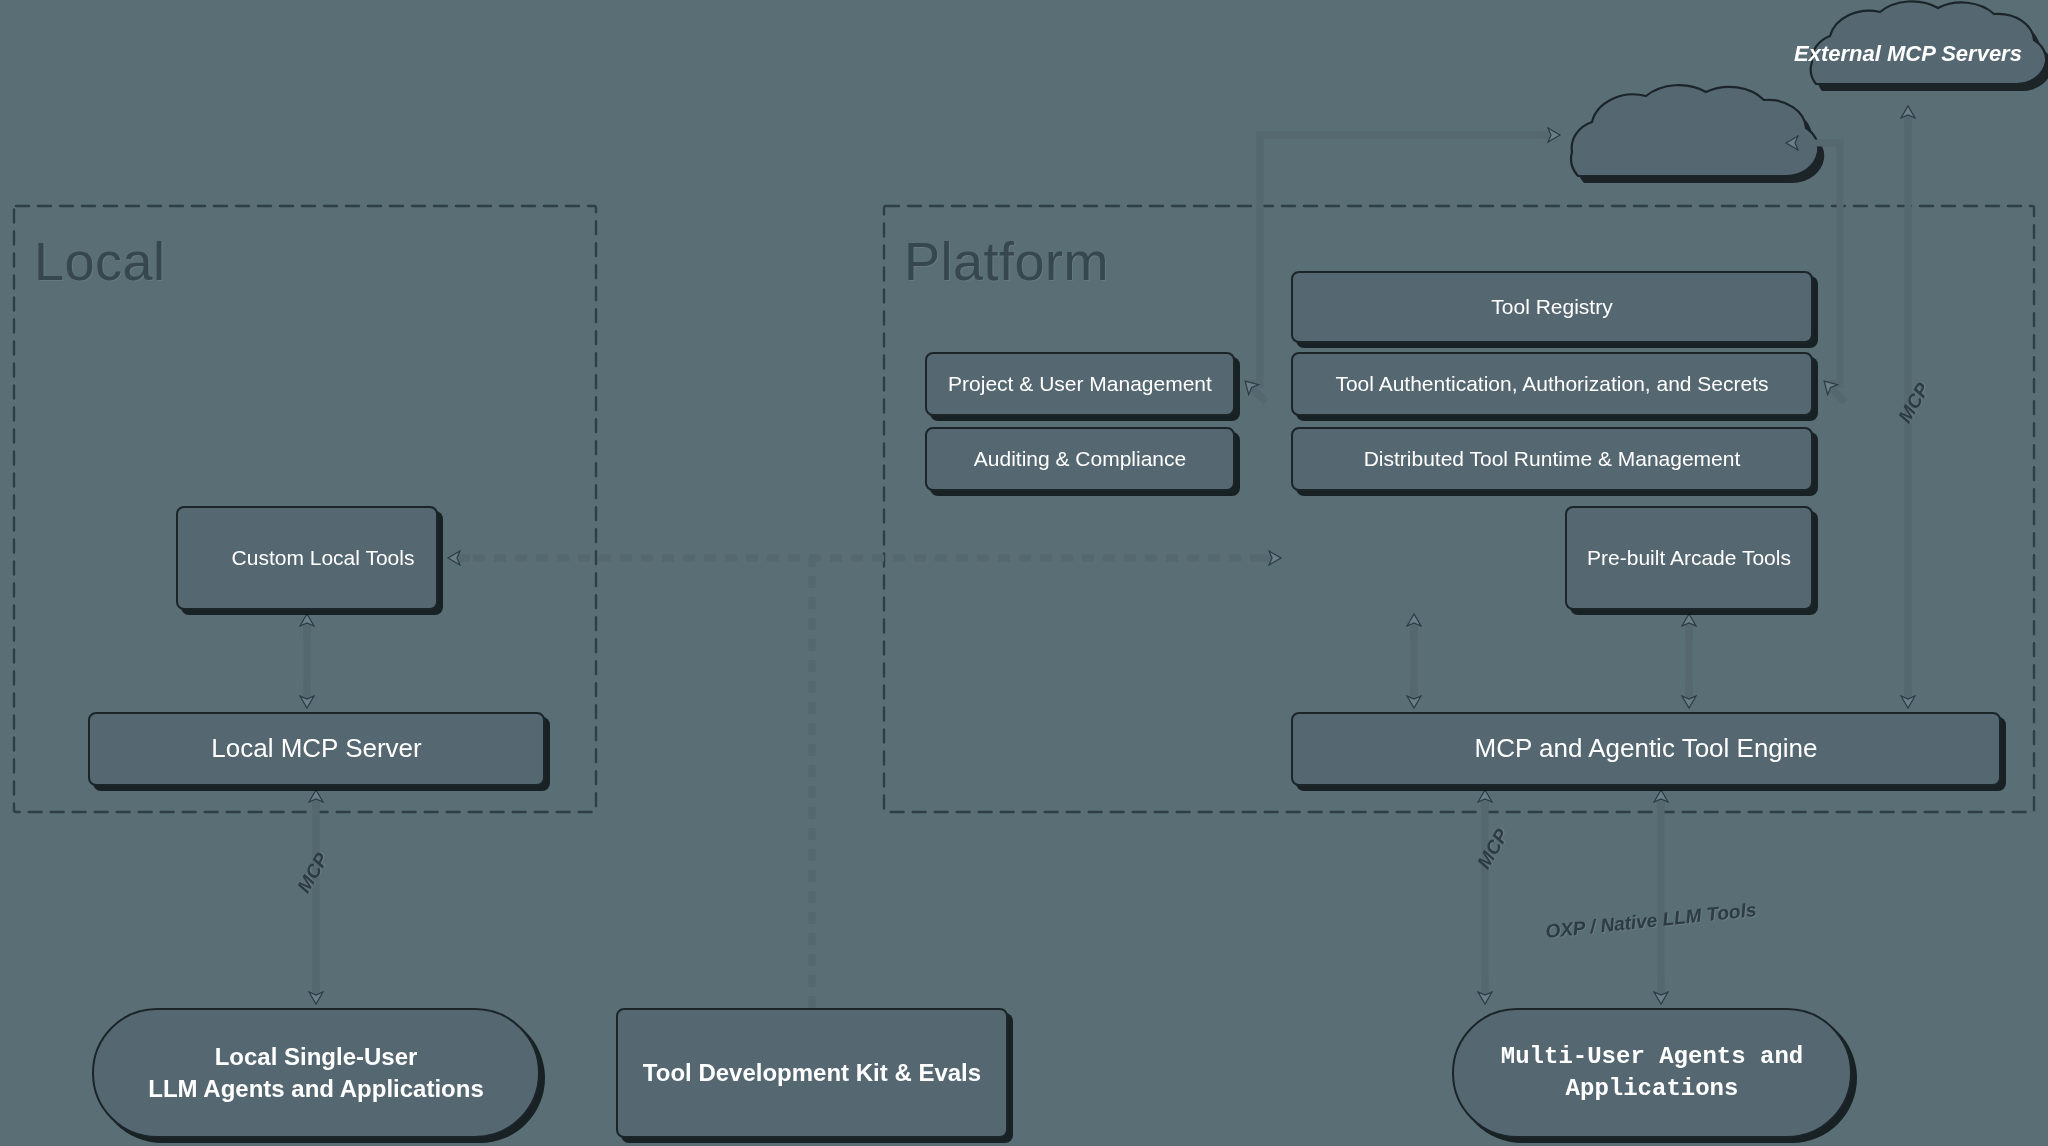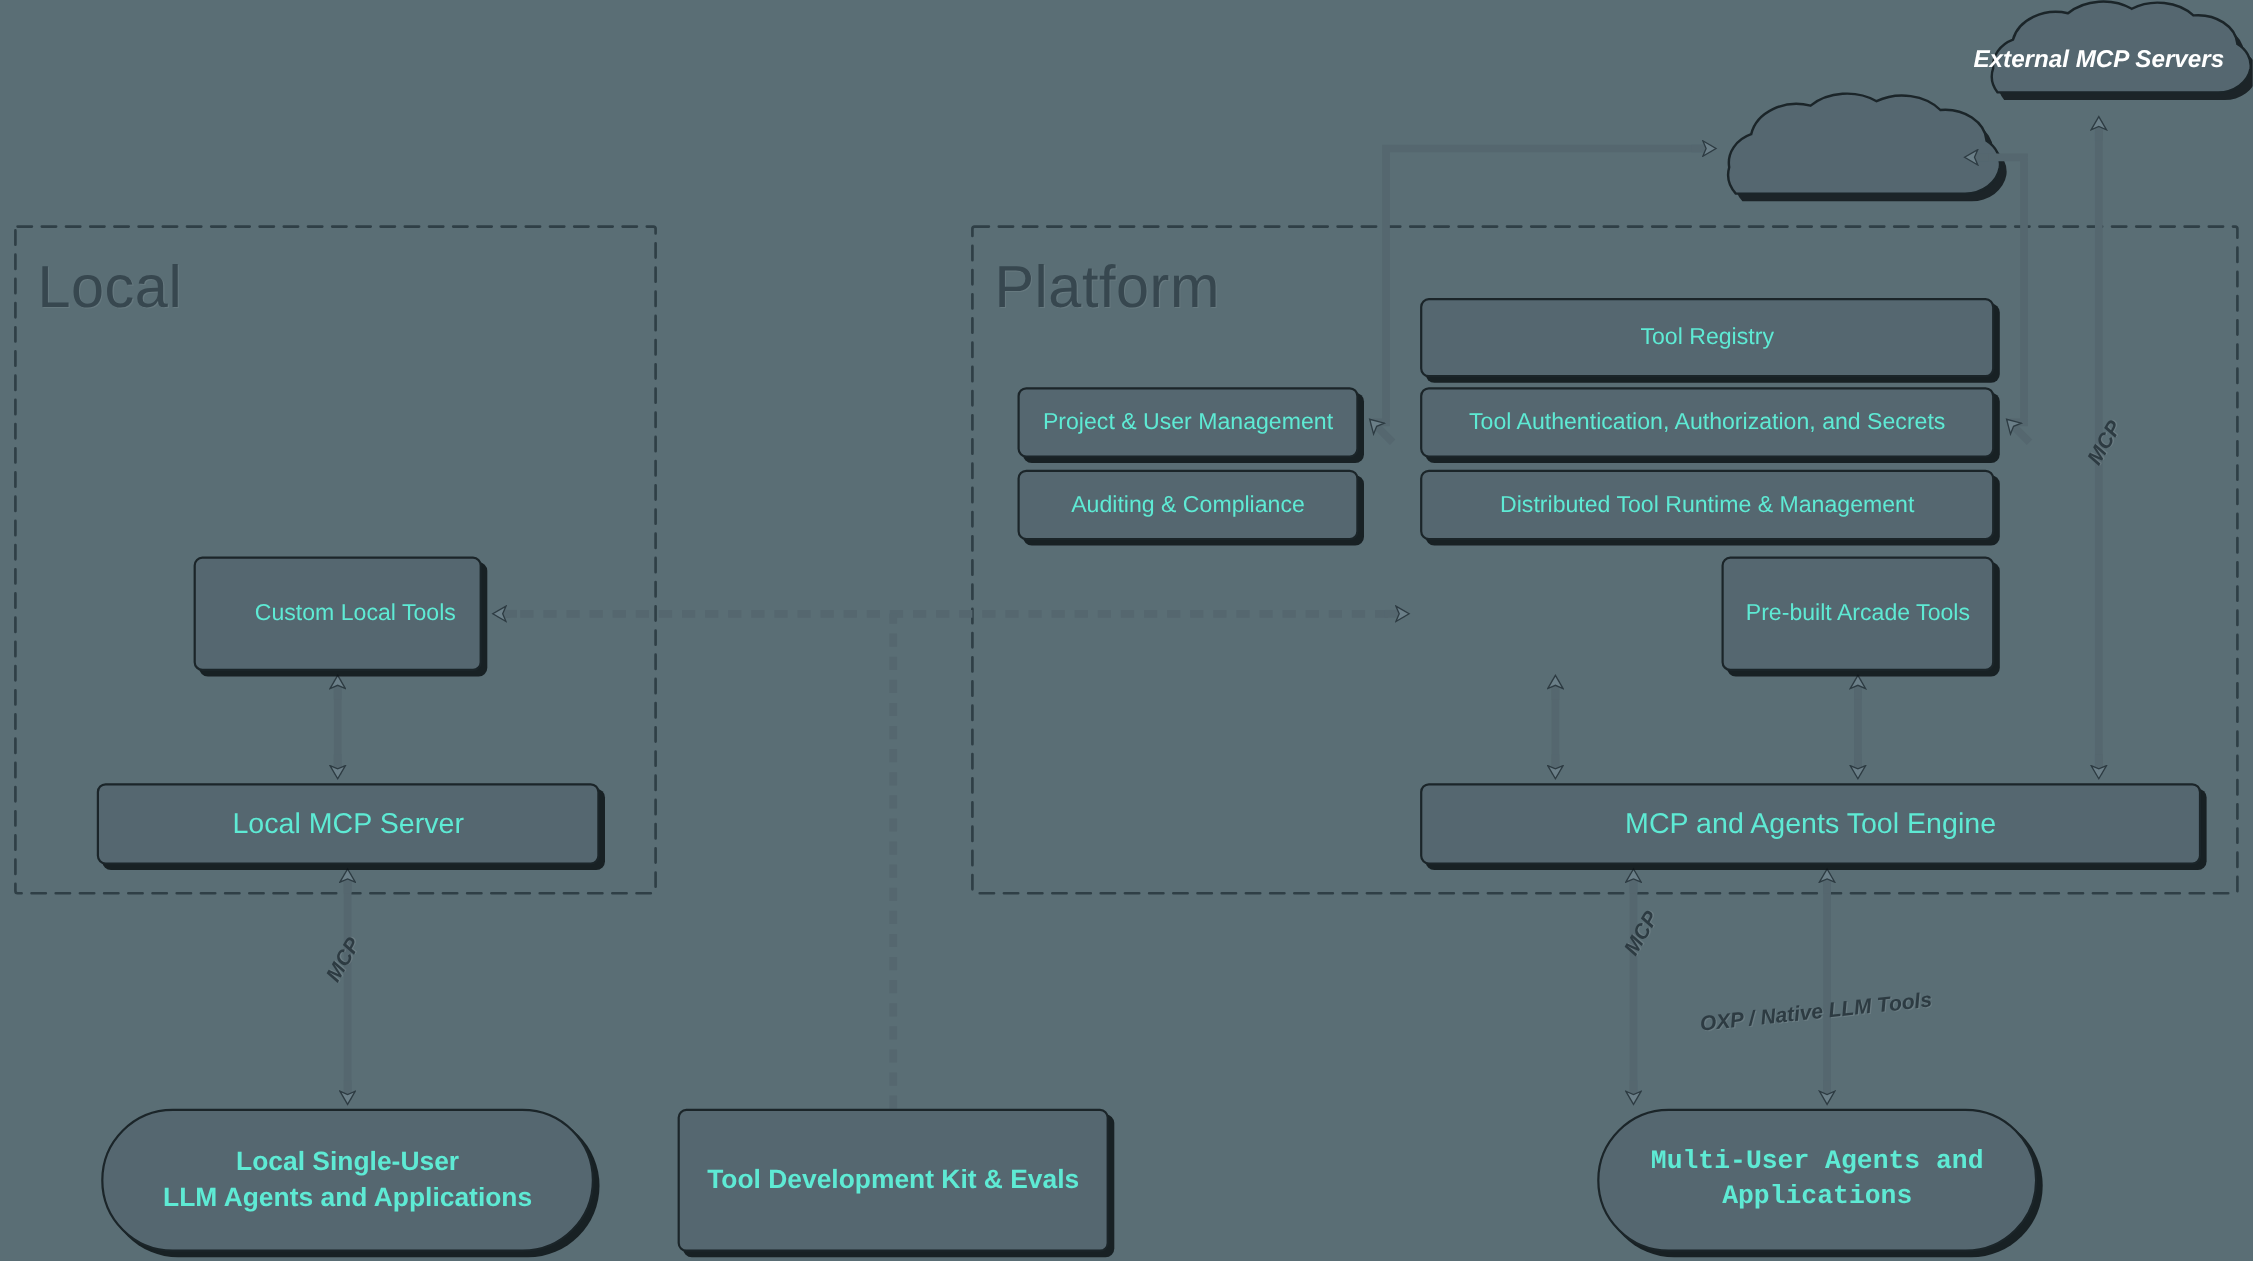--- a/index.html
+++ b/index.html
@@ -35,21 +35,21 @@
     position: absolute;
     box-sizing: border-box;
     background: #556770;
     border: 2px solid #1b2529;
     border-radius: 8px;
     box-shadow: 5px 5px 0 rgba(10,16,18,0.82);
     display: flex;
     align-items: center;
     justify-content: center;
     text-align: center;
-    color: #5eead4;
+    color: #ffffff;
     font-size: 21px;
     font-weight: 400;
     padding: 4px 12px;
     line-height: 1.35;
   }
   .node.pill {
     border-radius: 999px;
     font-weight: bold;
     font-size: 24px;
   }
@@ -186,21 +186,21 @@
 
   <div class="node" style="left:925px; top:352px; width:310px; height:64px;">Project &amp; User Management</div>
   <div class="node" style="left:925px; top:427px; width:310px; height:64px;">Auditing &amp; Compliance</div>
 
   <div class="node" style="left:1291px; top:271px; width:522px; height:72px;">Tool Registry</div>
   <div class="node" style="left:1291px; top:352px; width:522px; height:64px;">Tool Authentication, Authorization, and Secrets</div>
   <div class="node" style="left:1291px; top:427px; width:522px; height:64px;">Distributed Tool Runtime &amp; Management</div>
 
   <div class="node" style="left:1565px; top:506px; width:248px; height:104px;">Pre-built Arcade Tools</div>
 
-  <div class="node big" style="left:1291px; top:712px; width:710px; height:74px;">MCP and Agents Tool Engine</div>
+  <div class="node big" style="left:1291px; top:712px; width:710px; height:74px;">MCP and Agentic Tool Engine</div>
 
   <div class="node" style="left:176px; top:506px; width:262px; height:104px;padding-left:44px;">Custom Local Tools</div>
   <div class="node big" style="left:88px; top:712px; width:457px; height:74px;">Local MCP Server</div>
 
   <div class="node pill" style="left:92px; top:1008px; width:448px; height:130px; white-space:pre-line;">Local Single-User
 LLM Agents and Applications</div>
   <div class="node kit" style="left:616px; top:1008px; width:392px; height:130px;">Tool Development Kit &amp; Evals</div>
   <div class="node pill" style="left:1452px; top:1008px; width:400px; height:130px; white-space:pre-line;font-family:Liberation Mono, monospace;">Multi-User Agents and
 Applications</div>
 

